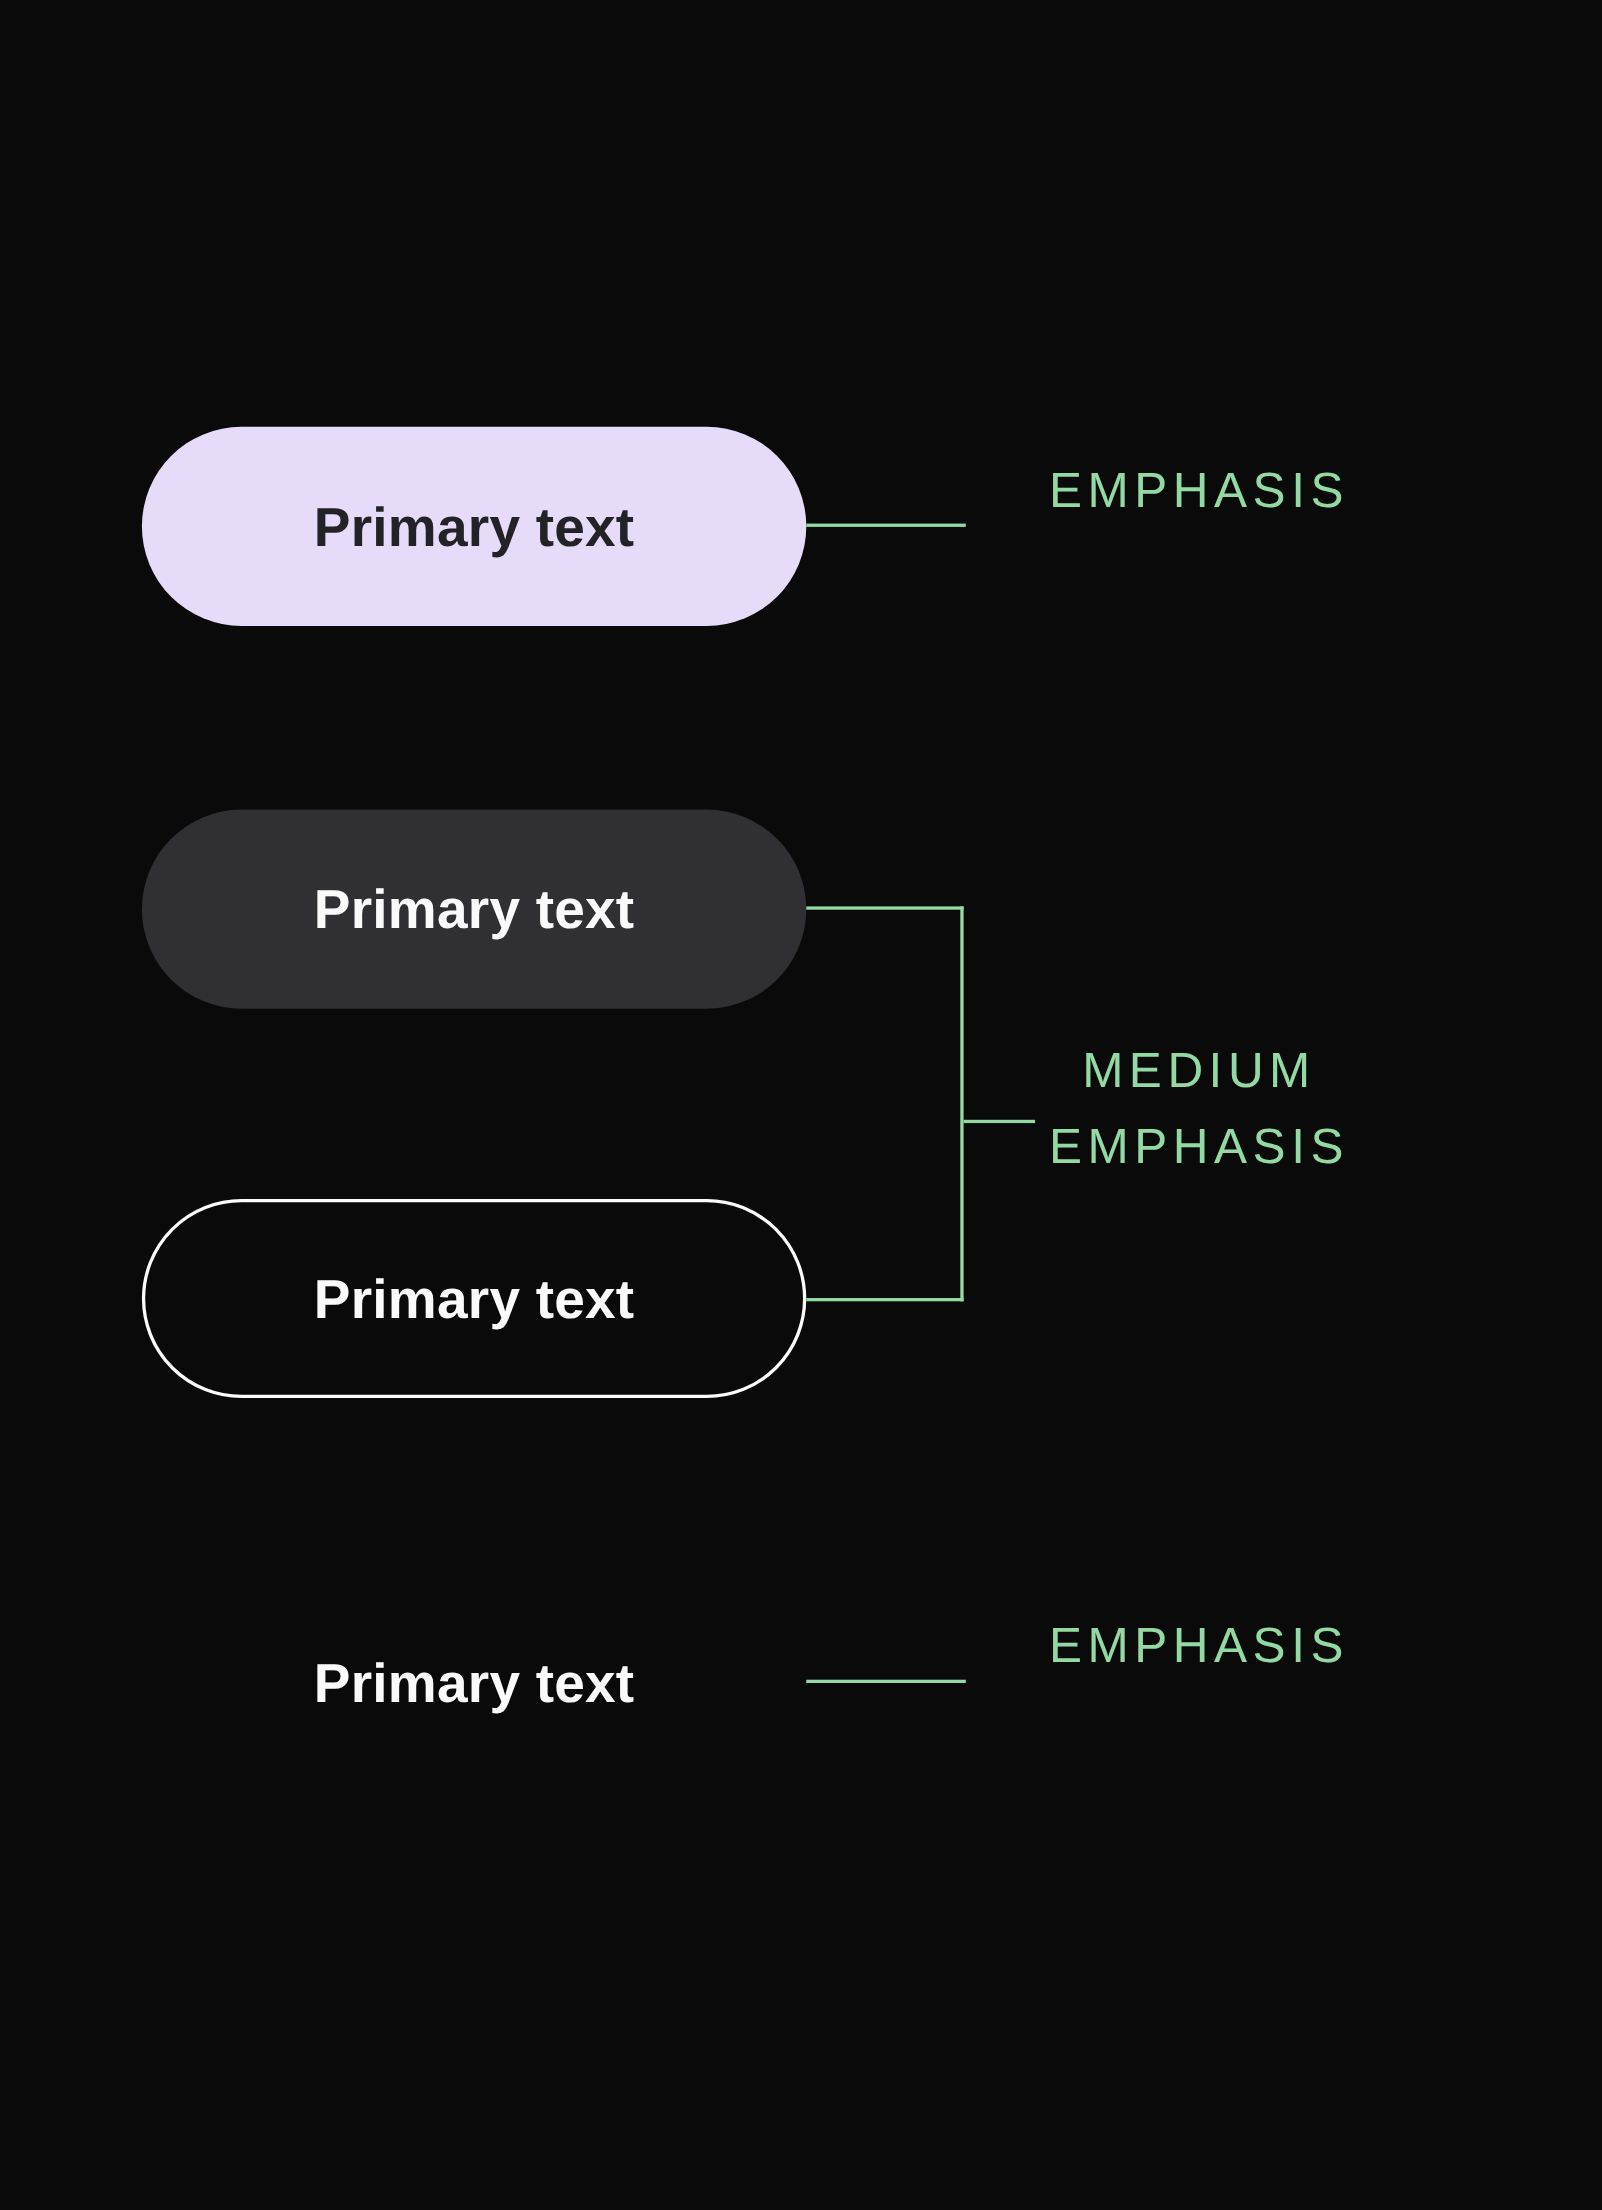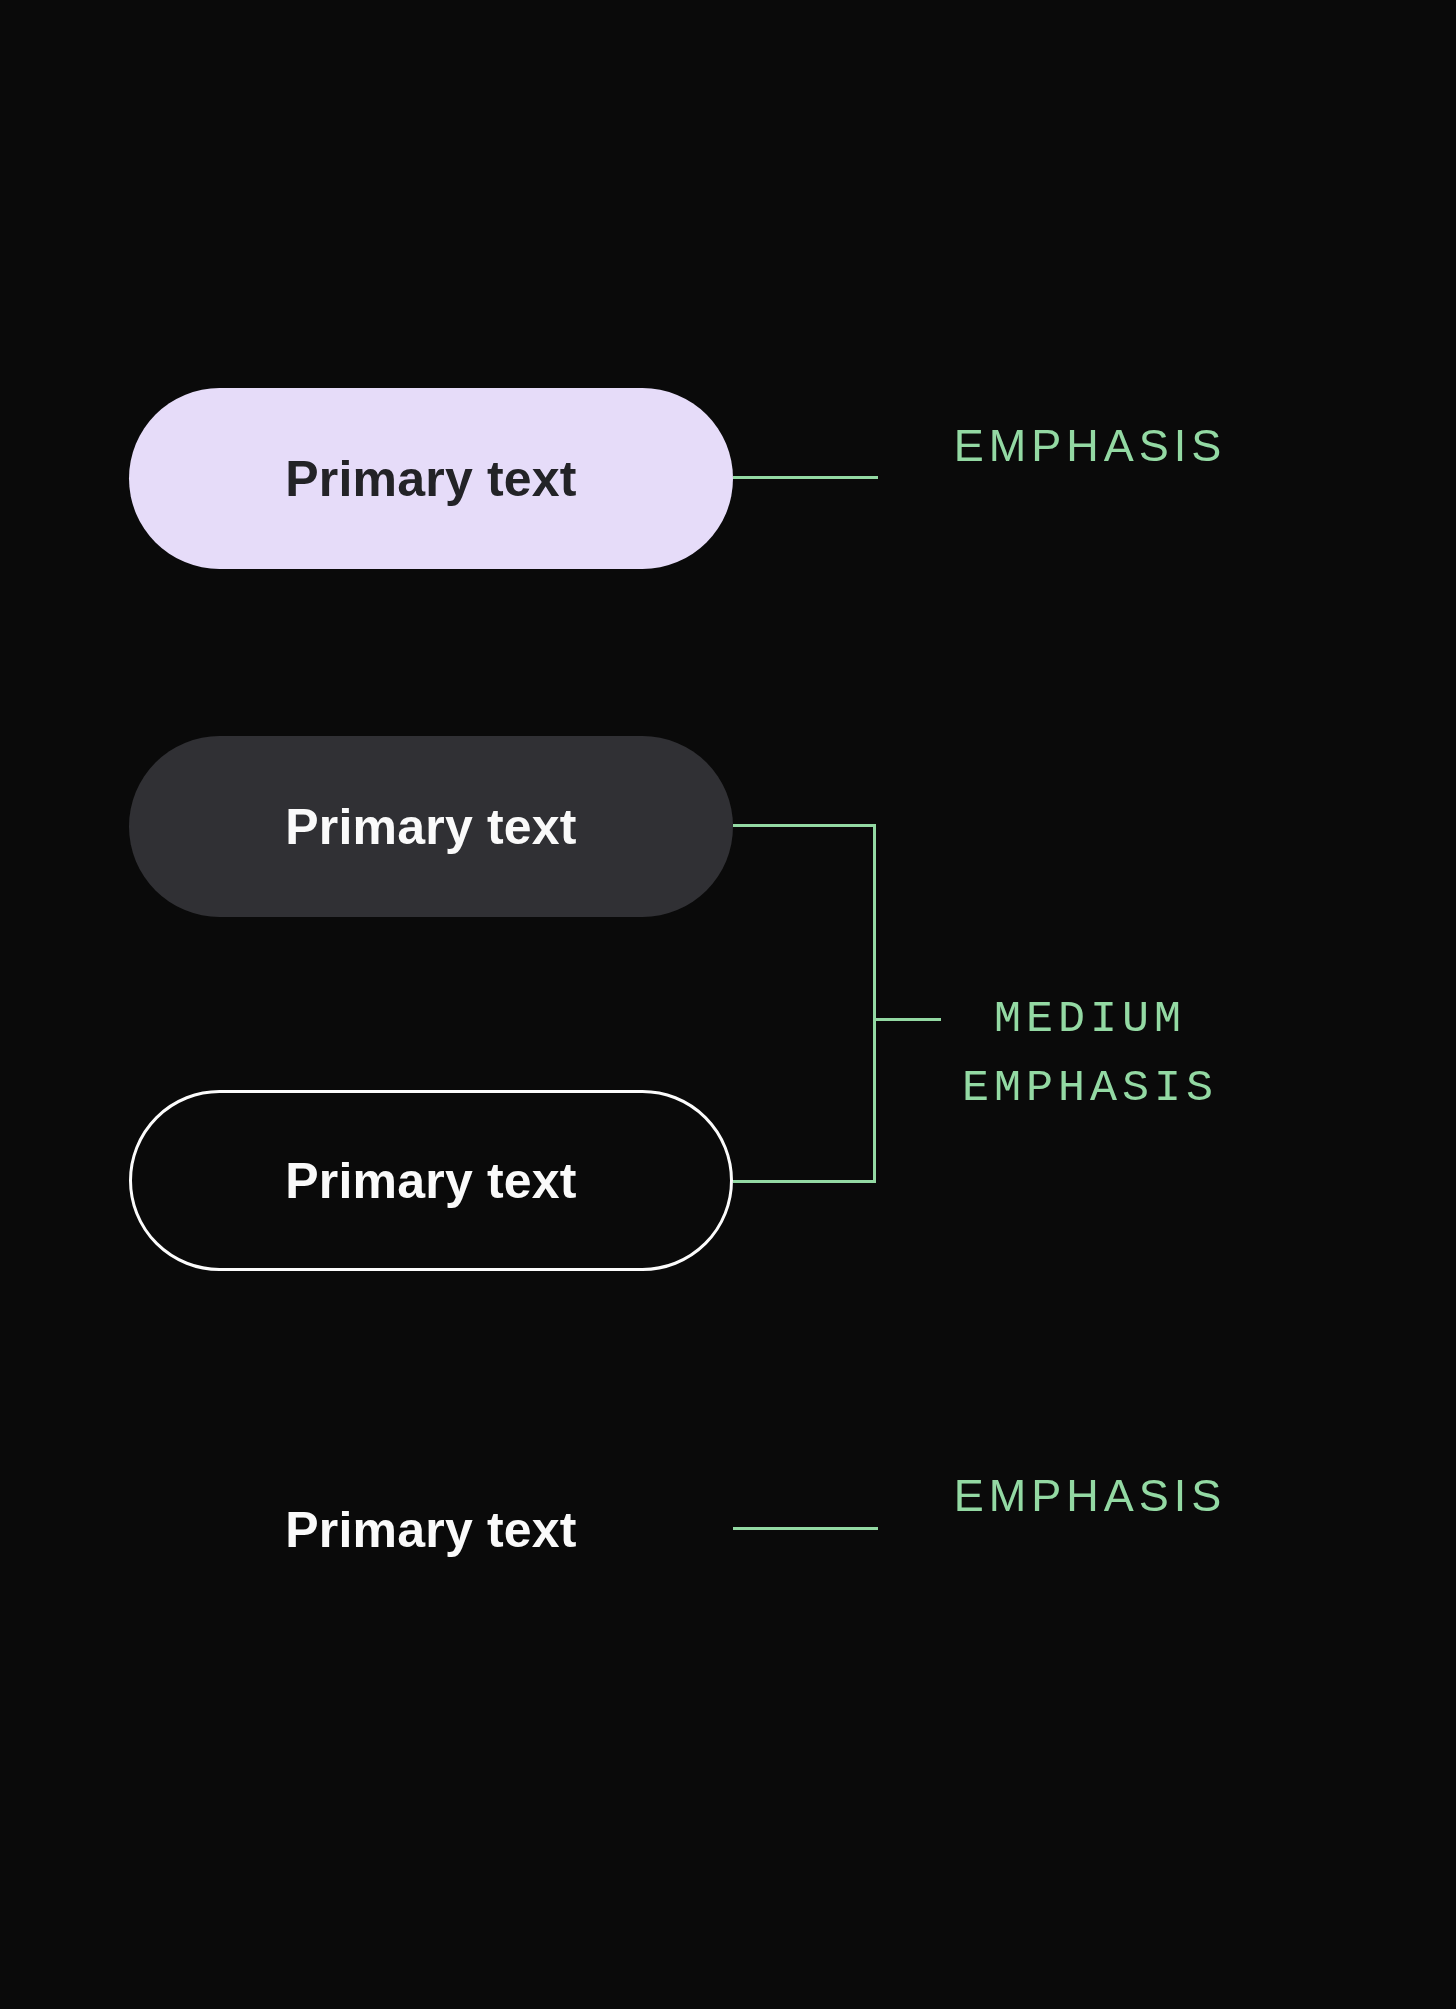--- a/index.html
+++ b/index.html
@@ -86,21 +86,21 @@
     text-align: center;
     color: #93d9a3;
     font-size: 45px;
     font-weight: 500;
     letter-spacing: 5px;
     line-height: 69px;
     white-space: nowrap;
   }
   .emphasis-label span { display: block; }
   .label-high   { top: 411px; }
-  .label-medium { top: 985px; font-family: Liberation Mono, monospace; }
+  .label-medium { top: 938px; }
   .label-low    { top: 1461px; }
 </style>
 </head>
 <body>
 
 <div class="canvas">
 
   <div class="pill pill-high">
     <span class="pill-label">Primary text</span>
   </div>

